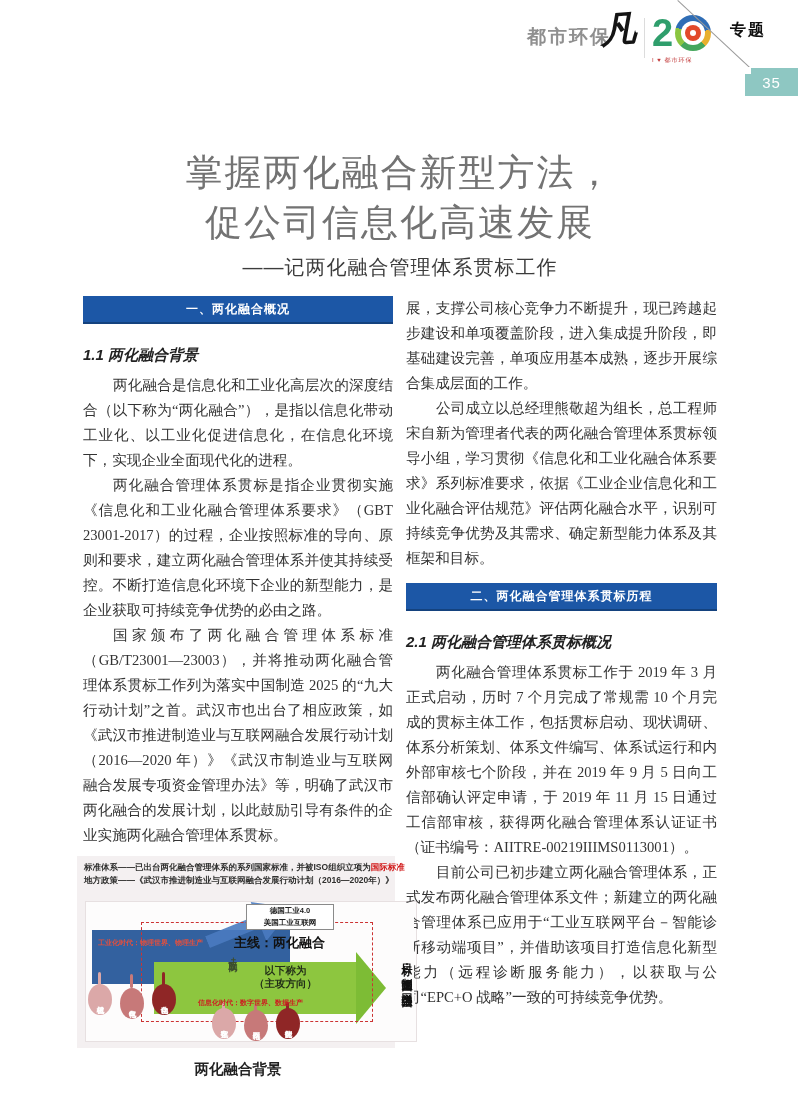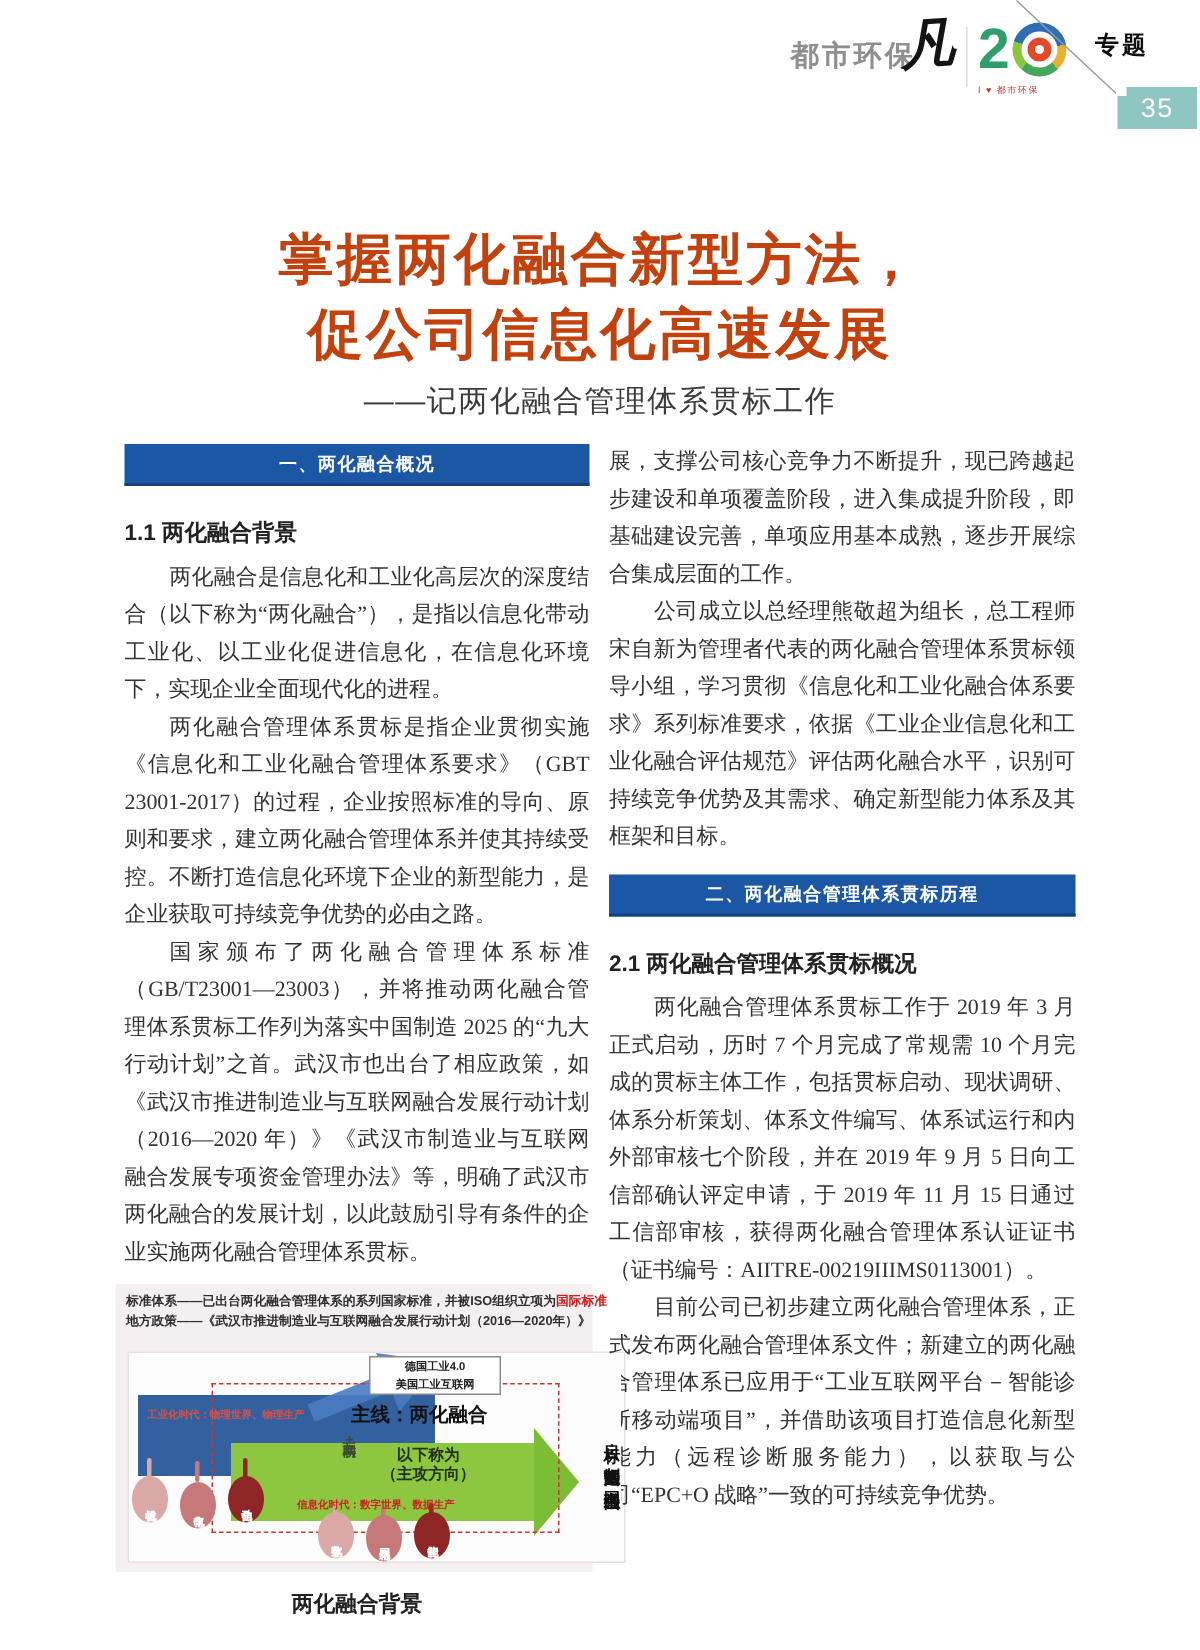--- a/index.html
+++ b/index.html
@@ -16,35 +16,35 @@
   .logo20 { position:absolute; left:652px; top:14px; display:flex; align-items:center; }
   .logo20 .two { font-size:38px; font-weight:800; color:#2f9e6c; line-height:38px; }
   .ring { position:relative; width:36px; height:36px; border-radius:50%; margin-left:2px;
           background:conic-gradient(#2f6db5 0 22%, #e8b02e 22% 38%, #45a65c 38% 62%, #8bc540 62% 80%, #2f6db5 80% 100%); }
   .ring-inner { position:absolute; left:6px; top:6px; width:24px; height:24px; border-radius:50%; background:#ffffff; }
   .ring-core { position:absolute; left:10px; top:10px; width:16px; height:16px; border-radius:50%; background:#e2492a; }
   .ring-dot { position:absolute; left:15px; top:15px; width:6px; height:6px; border-radius:50%; background:#ffffff; }
   .logo-sub { position:absolute; left:652px; top:56px; font-size:6px; color:#c23a3a; letter-spacing:1px; }
   .diag-line { position:absolute; left:678px; top:0; width:106px; height:1px; background:#9a9a9a; transform-origin:0 0; transform:rotate(43deg); }
   .topic-label { position:absolute; left:730px; top:20px; font-size:16px; font-weight:bold; color:#101010; letter-spacing:2px; }
-  .page-num-box { position:absolute; left:745px; top:58px; width:53px; height:28px; background:#8ec7c2; color:#ffffff;
-                  font-size:18px; display:flex; align-items:center; justify-content:center; letter-spacing:1px; }
+  .page-num-box { position:absolute; left:745px; top:68px; width:53px; height:28px; background:#8ec7c2; color:#ffffff;
+                  font-size:15px; display:flex; align-items:center; justify-content:center; letter-spacing:1px; }
   .page-num-notch { position:absolute; left:-1px; top:-1px; width:7px; height:7px; background:#ffffff; }
 
   
   .title-wrap { position:absolute; left:83px; top:148px; width:634px; text-align:center; }
-  .title-line { font-size:37px; line-height:50px; font-weight:700; color:#c2410c; letter-spacing:2px; }
+  .title-line { font-size:37px; line-height:50px; font-weight:400; color:#737373; letter-spacing:2px; }
   .subtitle { margin-top:6px; font-size:20px; font-weight:500; color:#3c3c3c; letter-spacing:1px; }
 
   
   .col-left  { position:absolute; left:83px;  top:296px; width:310px; }
   .col-right { position:absolute; left:406px; top:296px; width:311px; }
   .sec-bar { height:28px; background:#1c57a6; border-bottom:2px solid #14427e; color:#ffffff; font-size:12px; font-weight:bold;
              display:flex; align-items:center; justify-content:center; letter-spacing:1px; }
-  .sub-heading { font-size:15px; font-weight:bold; color:#222222; margin-top:22px; margin-bottom:8px; }
+  .sub-heading { font-size:15px; font-weight:bold; color:#222222; margin-top:22px; margin-bottom:8px;font-style:italic; }
   .para { font-family:"Liberation Serif","DejaVu Serif",serif; font-size:14.6px; line-height:25px; color:#333333;
           text-align:justify; text-indent:2.05em; }
   .para.noindent { text-indent:0; }
   .mt12 { margin-top:12px; }
 
   
   .figure { position:relative; width:318px; margin-left:-6px; margin-top:8px; height:192px;
             background:#f4f0f1; padding:5px 7px; }
   .fig-line { font-size:8.5px; font-weight:bold; color:#30302f; line-height:12.5px; white-space:nowrap; }
   .fig-line .hl { color:#d11a1a; }

